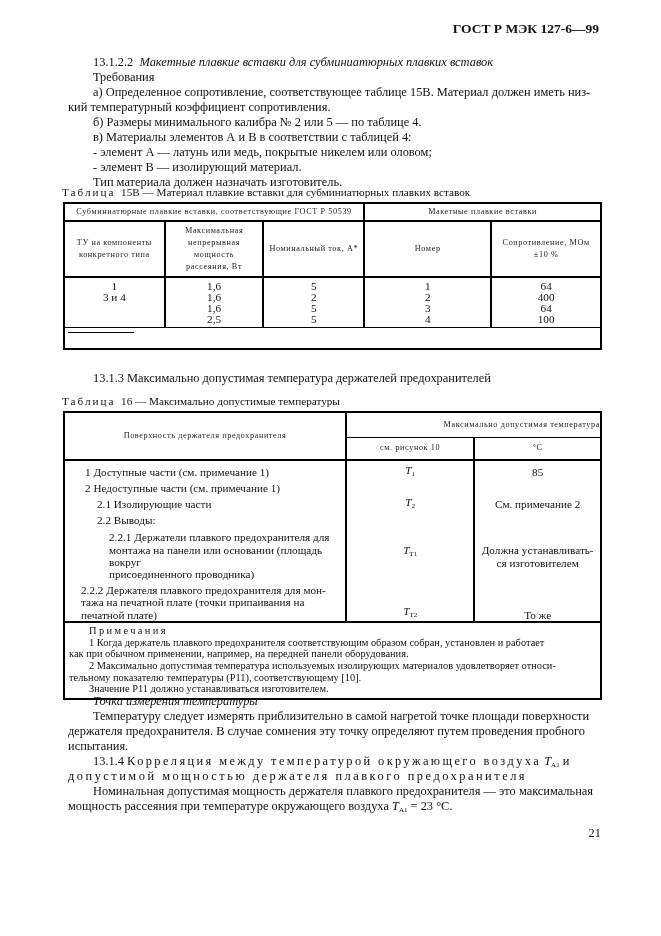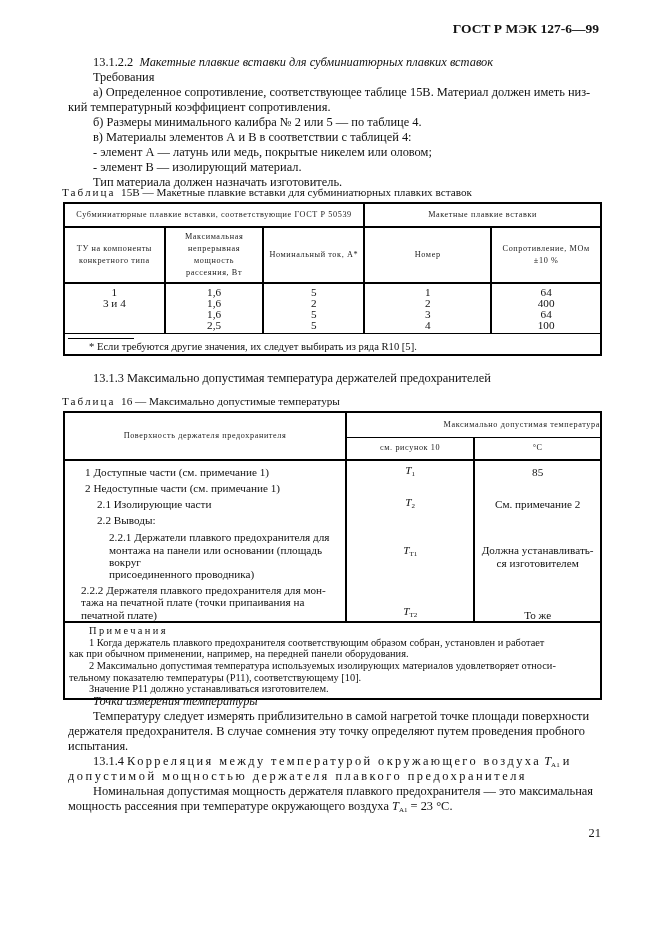--- a/index.html
+++ b/index.html
@@ -36,33 +36,33 @@
 <div class="abs p ind" style="top:85px;">а)  Определенное сопротивление, соответствующее таблице 15В. Материал должен иметь низ-</div>
 <div class="abs p" style="top:100px;">кий температурный коэффициент сопротивления.</div>
 <div class="abs p ind" style="top:115px;">б)  Размеры минимального калибра № 2 или 5 — по таблице 4.</div>
 <div class="abs p ind" style="top:130px;">в)  Материалы элементов А и В в соответствии с таблицей 4:</div>
 <div class="abs p ind" style="top:145px;">- элемент А — латунь или медь, покрытые никелем или оловом;</div>
 <div class="abs p ind" style="top:160px;">- элемент В — изолирующий материал.</div>
 <div class="abs p ind" style="top:175px;">Тип материала должен назначать изготовитель.</div>
 
 <div class="abs cap" style="top:186px;left:62px;">
   <span class="sp" style="letter-spacing:2px;">Таблица</span>&nbsp;
-  <span>15В — Макетные плавкие вставки для субминиатюрных плавких вставок</span>
+  <span>15В — Материал плавкие вставки для субминиатюрных плавких вставок</span>
 </div>
 
 <table class="t15">
   <colgroup>
       <col style="width:101px">
       <col style="width:99px">
       <col style="width:101px">
       <col style="width:128px">
       <col style="width:110px">
     </colgroup>
   <tbody>
-      <tr style="height:24px; border-top:2px solid #000; border-bottom:2px solid #000;">
+      <tr style="height:18px; border-top:2px solid #000; border-bottom:2px solid #000;">
     <td colspan="3" class="small">Субминиатюрные плавкие вставки, соответствующие ГОСТ Р 50539</td>
     <td colspan="2" class="small">Макетные плавкие вставки</td>
   </tr>
   <tr style="height:56px; border-bottom:2px solid #000;">
     <td class="small" style="padding:0 8px;">ТУ на компоненты конкретного типа</td>
     <td class="small" style="padding:0 6px;border-radius:7px;">Максимальная непрерывная мощность рассеяния, Вт</td>
     <td class="small">Номинальный ток, А*</td>
     <td class="small">Номер</td>
     <td class="small" style="padding:0 4px;">Сопротивление, МОм ±10 %</td>
   </tr>
@@ -92,21 +92,20 @@
     <td class="num" style="vertical-align:top; padding-top:3px;">
       <div>64</div>
       <div>400</div>
       <div>64</div>
       <div>100</div>
     </td>
   </tr>
   <tr style="height:22px; border-top:1px solid #000; border-bottom:2px solid #000;">
     <td colspan="5" style="text-align:left; vertical-align:top; padding:4px 0 0 0;">
       <div style="width:66px; border-top:1px solid #000; margin-left:3px; margin-bottom:2px;"></div>
-      <div style="padding-left:24px; font-size:10.6px;">* Если требуются другие значения, их следует выбирать из ряда R10 [5].</div>
     </td>
   </tr>
 </tbody>
   </table>
 
 <div class="abs p ind" style="top:371px;">13.1.3  Максимально допустимая температура держателей предохранителей</div>
 
 <div class="abs cap" style="top:395px;left:62px;">
   <span style="letter-spacing:2px;">Таблица</span>&nbsp;
   <span>16 — Максимально допустимые температуры</span>

